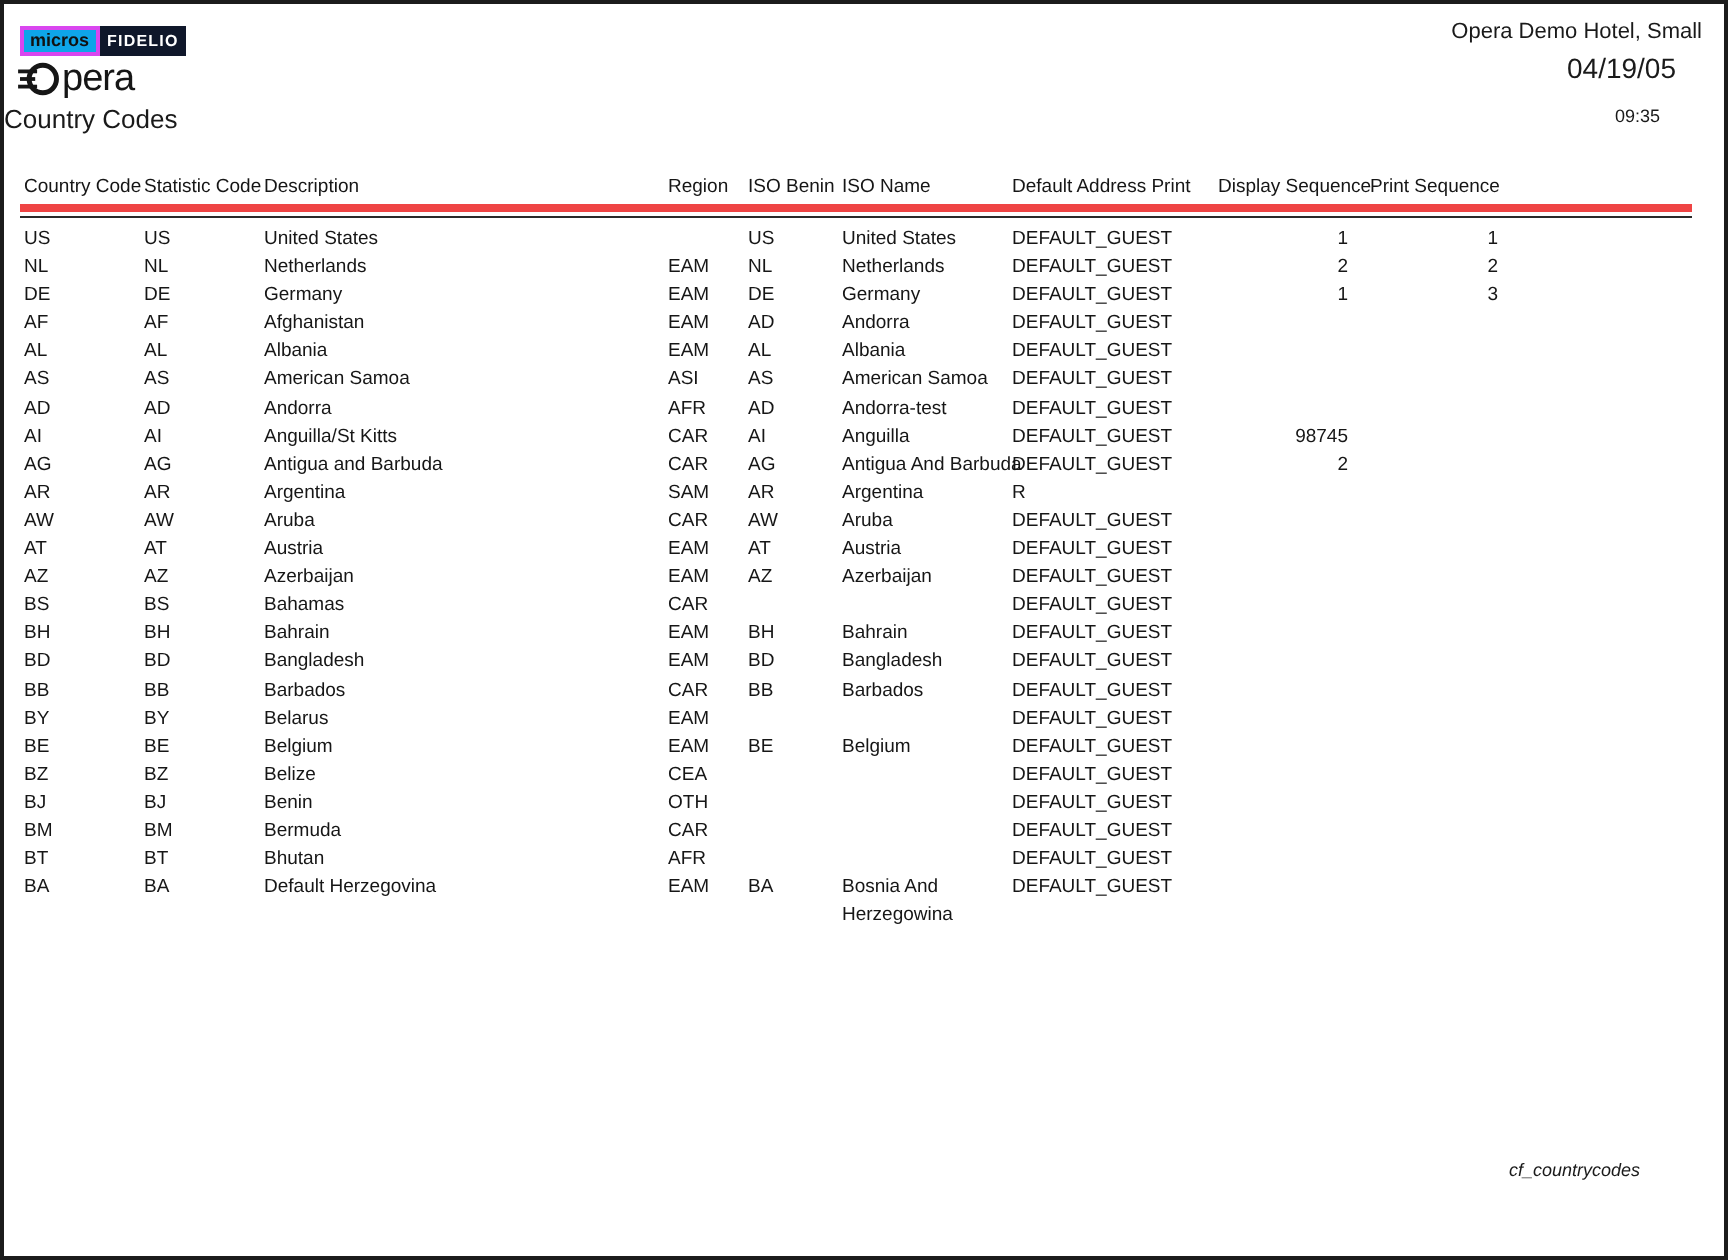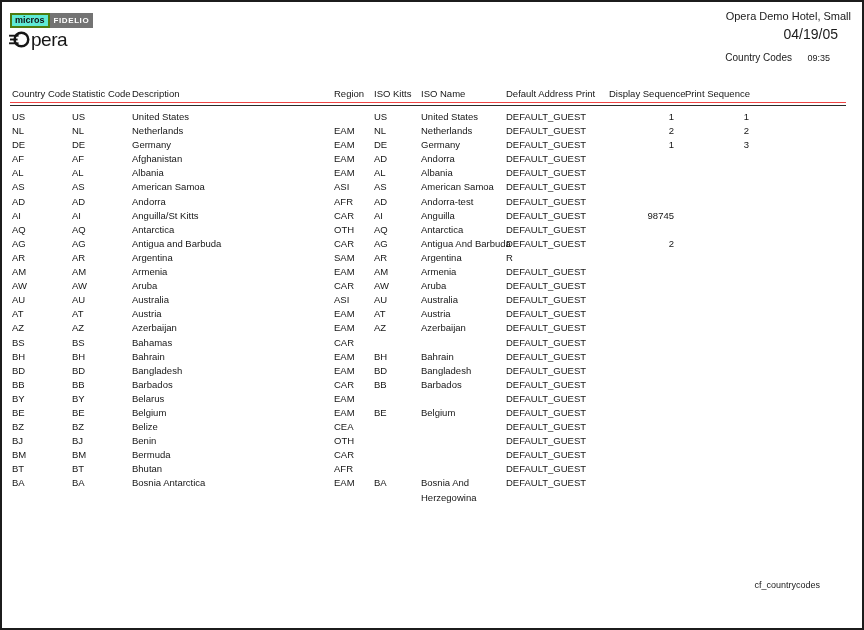--- a/index.html
+++ b/index.html
@@ -3,56 +3,56 @@
 <meta charset="utf-8">
 <style>
   html,body{margin:0;padding:0;background:#e8e8e8;font-family:"Liberation Sans",sans-serif;}
   .page{
     position:relative;width:860px;height:626px;background:#ffffff;
     border:2px solid #1c1c1c;margin:0 auto;color:#1a1a1a;overflow:hidden;
   }
   
   .brand{position:absolute;left:8px;top:11px;display:flex;align-items:stretch;}
   .brand .micros{
-    border:2px solid #4d7c0f;background:#5eead4;color:#111;font-weight:bold;
+    border:2px solid #d946ef;background:#0ea5e9;color:#111;font-weight:bold;
     font-size:9px;line-height:9px;padding:1px 3px;display:flex;align-items:center;
   }
   .brand .fidelio{
-    background:#737373;color:#fff;font-weight:bold;font-size:8px;line-height:8px;
+    background:#0f172a;color:#fff;font-weight:bold;font-size:8px;line-height:8px;
     letter-spacing:.6px;padding:1px 4px;display:flex;align-items:center;
   }
   .opera-logo{position:absolute;left:7px;top:27px;display:flex;align-items:center;height:20px;}
   .opera-logo .o-icon{width:21px;height:19px;margin-right:1px;}
   .opera-logo .opera-text{
     font-size:19px;font-weight:normal;letter-spacing:-.5px;color:#161616;line-height:19px;
   }
   .hotel-name{position:absolute;left:0;top:8px;width:849px;text-align:right;font-size:11px;}
   .report-date{position:absolute;right:24px;top:24px;font-size:14px;}
-  .report-title{position:absolute;left:0;top:50px;width:790px;text-align:right;font-size:10px;}
+  .report-title{position:absolute;left:0;top:50px;width:790px;text-align:left;font-size:13px;}
   .report-time{position:absolute;right:32px;top:51px;font-size:9px;}
   
   .report-table{
     position:absolute;left:8px;top:82px;width:836px;
     border-collapse:collapse;table-layout:fixed;font-size:9.5px;color:#161616;
   }
   .report-table th{
     font-weight:normal;text-align:left;vertical-align:bottom;
     padding:2px 0 2px 2px;height:14px;line-height:12px;white-space:nowrap;
-    border-bottom:1px solid #ef4444;
+    border-bottom:4px solid #ef4444;
     margin-left:36px;
   }
   .report-table th.col-print{padding-left:8px;}
   .report-table tr.rule td{height:2px;padding:0;border-bottom:1px solid #2a2a2a;}
   .report-table td{
     padding:0 0 0 2px;line-height:14.1px;vertical-align:top;white-space:pre;overflow:visible;
   }
   .report-table td.num{text-align:right;padding-right:3px;padding-left:0;}
   .report-table tr.spacer td{height:4px;border:none;}
   
-  .report-footer{position:absolute;right:42px;bottom:38px;font-size:9px;}
+  .report-footer{position:absolute;right:42px;bottom:38px;font-size:9px;font-style:italic;}
 </style>
 </head>
 <body>
 
 <div class="page">
 
   <div class="brand">
     <span class="micros">micros</span>
     <span class="fidelio">FIDELIO</span>
   </div>
@@ -84,21 +84,21 @@
         <col style="width:70px">
         <col style="width:75px">
       <col style="width:94px">
     </colgroup>
     <thead>
         <tr>
           <th>Country Code</th>
           <th>Statistic Code</th>
           <th>Description</th>
           <th>Region</th>
-          <th>ISO Kitts</th>
+          <th>ISO Benin</th>
           <th>ISO Name</th>
           <th>Default Address Print</th>
           <th>Display Sequence</th>
           <th class="col-print">Print Sequence</th>
           <th></th>
         </tr>
       </thead>
     <tbody>
         <tr class="rule">
           <td colspan="10"></td>
@@ -192,32 +192,20 @@
         </tr>
         <tr>
           <td>AI</td>
           <td>AI</td>
           <td>Anguilla/St Kitts</td>
           <td>CAR</td>
           <td>AI</td>
           <td>Anguilla</td>
           <td>DEFAULT_GUEST</td>
           <td class="num">98745</td>
-          <td class="num"></td>
-          <td></td>
-        </tr>
-        <tr>
-          <td>AQ</td>
-          <td>AQ</td>
-          <td>Antarctica</td>
-          <td>OTH</td>
-          <td>AQ</td>
-          <td>Antarctica</td>
-          <td>DEFAULT_GUEST</td>
-          <td class="num"></td>
           <td class="num"></td>
           <td></td>
         </tr>
         <tr>
           <td>AG</td>
           <td>AG</td>
           <td>Antigua and Barbuda</td>
           <td>CAR</td>
           <td>AG</td>
           <td>Antigua And Barbuda</td>
@@ -232,50 +220,26 @@
           <td>Argentina</td>
           <td>SAM</td>
           <td>AR</td>
           <td>Argentina</td>
           <td>R</td>
           <td class="num"></td>
           <td class="num"></td>
           <td></td>
         </tr>
         <tr>
-          <td>AM</td>
-          <td>AM</td>
-          <td>Armenia</td>
-          <td>EAM</td>
-          <td>AM</td>
-          <td>Armenia</td>
-          <td>DEFAULT_GUEST</td>
-          <td class="num"></td>
-          <td class="num"></td>
-          <td></td>
-        </tr>
-        <tr>
           <td>AW</td>
           <td>AW</td>
           <td>Aruba</td>
           <td>CAR</td>
           <td>AW</td>
           <td>Aruba</td>
-          <td>DEFAULT_GUEST</td>
-          <td class="num"></td>
-          <td class="num"></td>
-          <td></td>
-        </tr>
-        <tr>
-          <td>AU</td>
-          <td>AU</td>
-          <td>Australia</td>
-          <td>ASI</td>
-          <td>AU</td>
-          <td>Australia</td>
           <td>DEFAULT_GUEST</td>
           <td class="num"></td>
           <td class="num"></td>
           <td></td>
         </tr>
         <tr>
           <td>AT</td>
           <td>AT</td>
           <td>Austria</td>
           <td>EAM</td>
@@ -414,21 +378,21 @@
           <td></td>
           <td></td>
           <td>DEFAULT_GUEST</td>
           <td class="num"></td>
           <td class="num"></td>
           <td></td>
         </tr>
         <tr>
           <td>BA</td>
           <td>BA</td>
-          <td>Bosnia Antarctica</td>
+          <td>Default Herzegovina</td>
           <td>EAM</td>
           <td>BA</td>
           <td>Bosnia And
 Herzegowina</td>
           <td>DEFAULT_GUEST</td>
           <td class="num"></td>
           <td class="num"></td>
           <td></td>
         </tr>
       </tbody>

